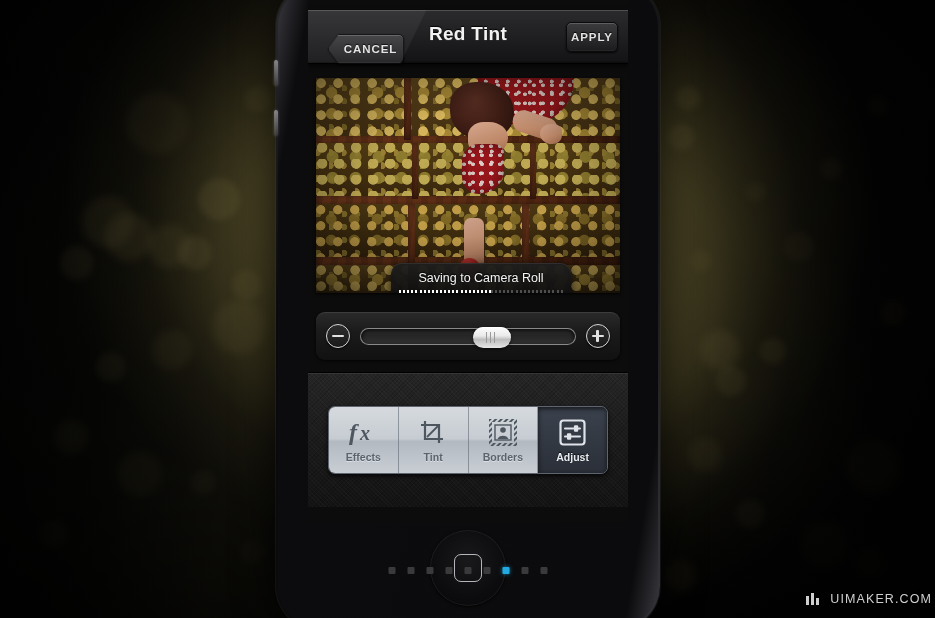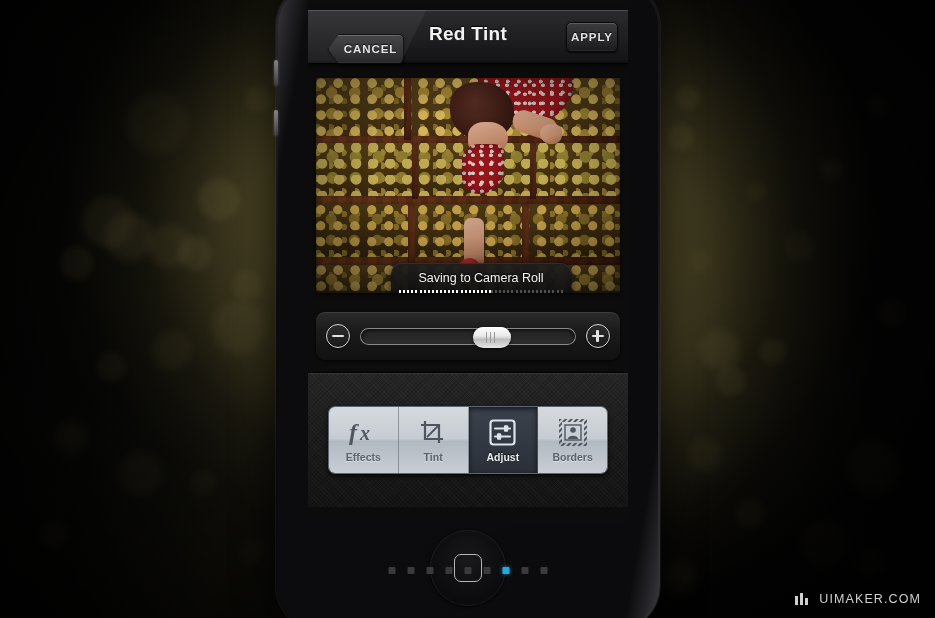--- a/index.html
+++ b/index.html
@@ -273,21 +273,21 @@
   }
   #dotrow {
     position:absolute; left:50%; top:585px; transform:translateX(-50%);
     display:flex; gap:12px; z-index:6;
   }
   .dot { width:7px; height:7px; background:#3a3a3c; border-radius:1px; cursor:pointer; }
   .dot.on { background:#22a9e0; box-shadow:0 0 4px rgba(34,169,224,0.7); }
 
   
   #watermark {
-    position:absolute; right:14px; bottom:12px;
+    position:absolute; right:3px; bottom:12px;
     display:flex; align-items:center; gap:11px;
     color:#cfcfcf; font-size:12.5px; letter-spacing:1.1px;
     text-shadow:0 1px 2px rgba(0,0,0,0.9);
   }
   #wm-mark { display:flex; gap:2px; align-items:flex-end; }
   #wm-mark i {
     display:block; width:3px; background:#cfcfcf;
     background-image:repeating-linear-gradient(180deg,#cfcfcf 0 2px, rgba(0,0,0,0) 2px 3.4px);
   }
 </style>
@@ -418,49 +418,49 @@
             <span class="seg-icon">
               <svg width="28" height="26" viewBox="0 0 28 26" stroke="#4e5660" fill="none" stroke-width="2.2">
                 <path d="M6 2 V20 H24"></path>
                 <path d="M2 6 H20 V24"></path>
                 <path d="M8 18 L19 7" stroke-width="1.8"></path>
               </svg>
             </span>
             <span class="seg-label">Tint</span>
           </div>
 
-          <div class="seg active">
-            <span class="seg-icon">
-              <svg width="27" height="27" viewBox="0 0 27 27">
-                <rect x="1.5" y="1.5" width="24" height="24" rx="3" fill="none" stroke="#dfe4ea" stroke-width="2.2"></rect>
-                <path d="M6 9.5 H21 M6 17.5 H21" stroke="#dfe4ea" stroke-width="2" stroke-linecap="round"></path>
-                <rect x="15" y="6.2" width="4.2" height="6.6" rx="1" fill="#dfe4ea"></rect>
-                <rect x="8" y="14.2" width="4.2" height="6.6" rx="1" fill="#dfe4ea"></rect>
-              </svg>
-            </span>
-            <span class="seg-label">Adjust</span>
-          </div>
-
           <div class="seg">
             <span class="seg-icon">
               <svg width="28" height="27" viewBox="0 0 28 27">
                 <defs>
                   <pattern id="hatch" width="4" height="4" patternTransform="rotate(45)" patternUnits="userSpaceOnUse">
                     <rect width="2" height="4" fill="#4e5660"></rect>
                   </pattern>
                 </defs>
                 <rect x="1" y="1" width="26" height="25" fill="none" stroke="url(#hatch)" stroke-width="4"></rect>
                 <rect x="6" y="6" width="16" height="15" fill="none" stroke="#4e5660" stroke-width="1.4"></rect>
                 <circle cx="14" cy="11" r="2.8" fill="#4e5660"></circle>
                 <path d="M8.5 20 C9.8 15.5 18.2 15.5 19.5 20 Z" fill="#4e5660"></path>
               </svg>
             </span>
             <span class="seg-label">Borders</span>
           </div>
 
+          <div class="seg active">
+            <span class="seg-icon">
+              <svg width="27" height="27" viewBox="0 0 27 27">
+                <rect x="1.5" y="1.5" width="24" height="24" rx="3" fill="none" stroke="#dfe4ea" stroke-width="2.2"></rect>
+                <path d="M6 9.5 H21 M6 17.5 H21" stroke="#dfe4ea" stroke-width="2" stroke-linecap="round"></path>
+                <rect x="15" y="6.2" width="4.2" height="6.6" rx="1" fill="#dfe4ea"></rect>
+                <rect x="8" y="14.2" width="4.2" height="6.6" rx="1" fill="#dfe4ea"></rect>
+              </svg>
+            </span>
+            <span class="seg-label">Adjust</span>
+          </div>
+
         </div>
       </div>
 
     </div>
 
     <div id="home-ring">
       <div id="home-sq"></div>
     </div>
     <div id="dotrow">
         <div class="dot" style="background: rgb(58, 58, 60);"></div>

